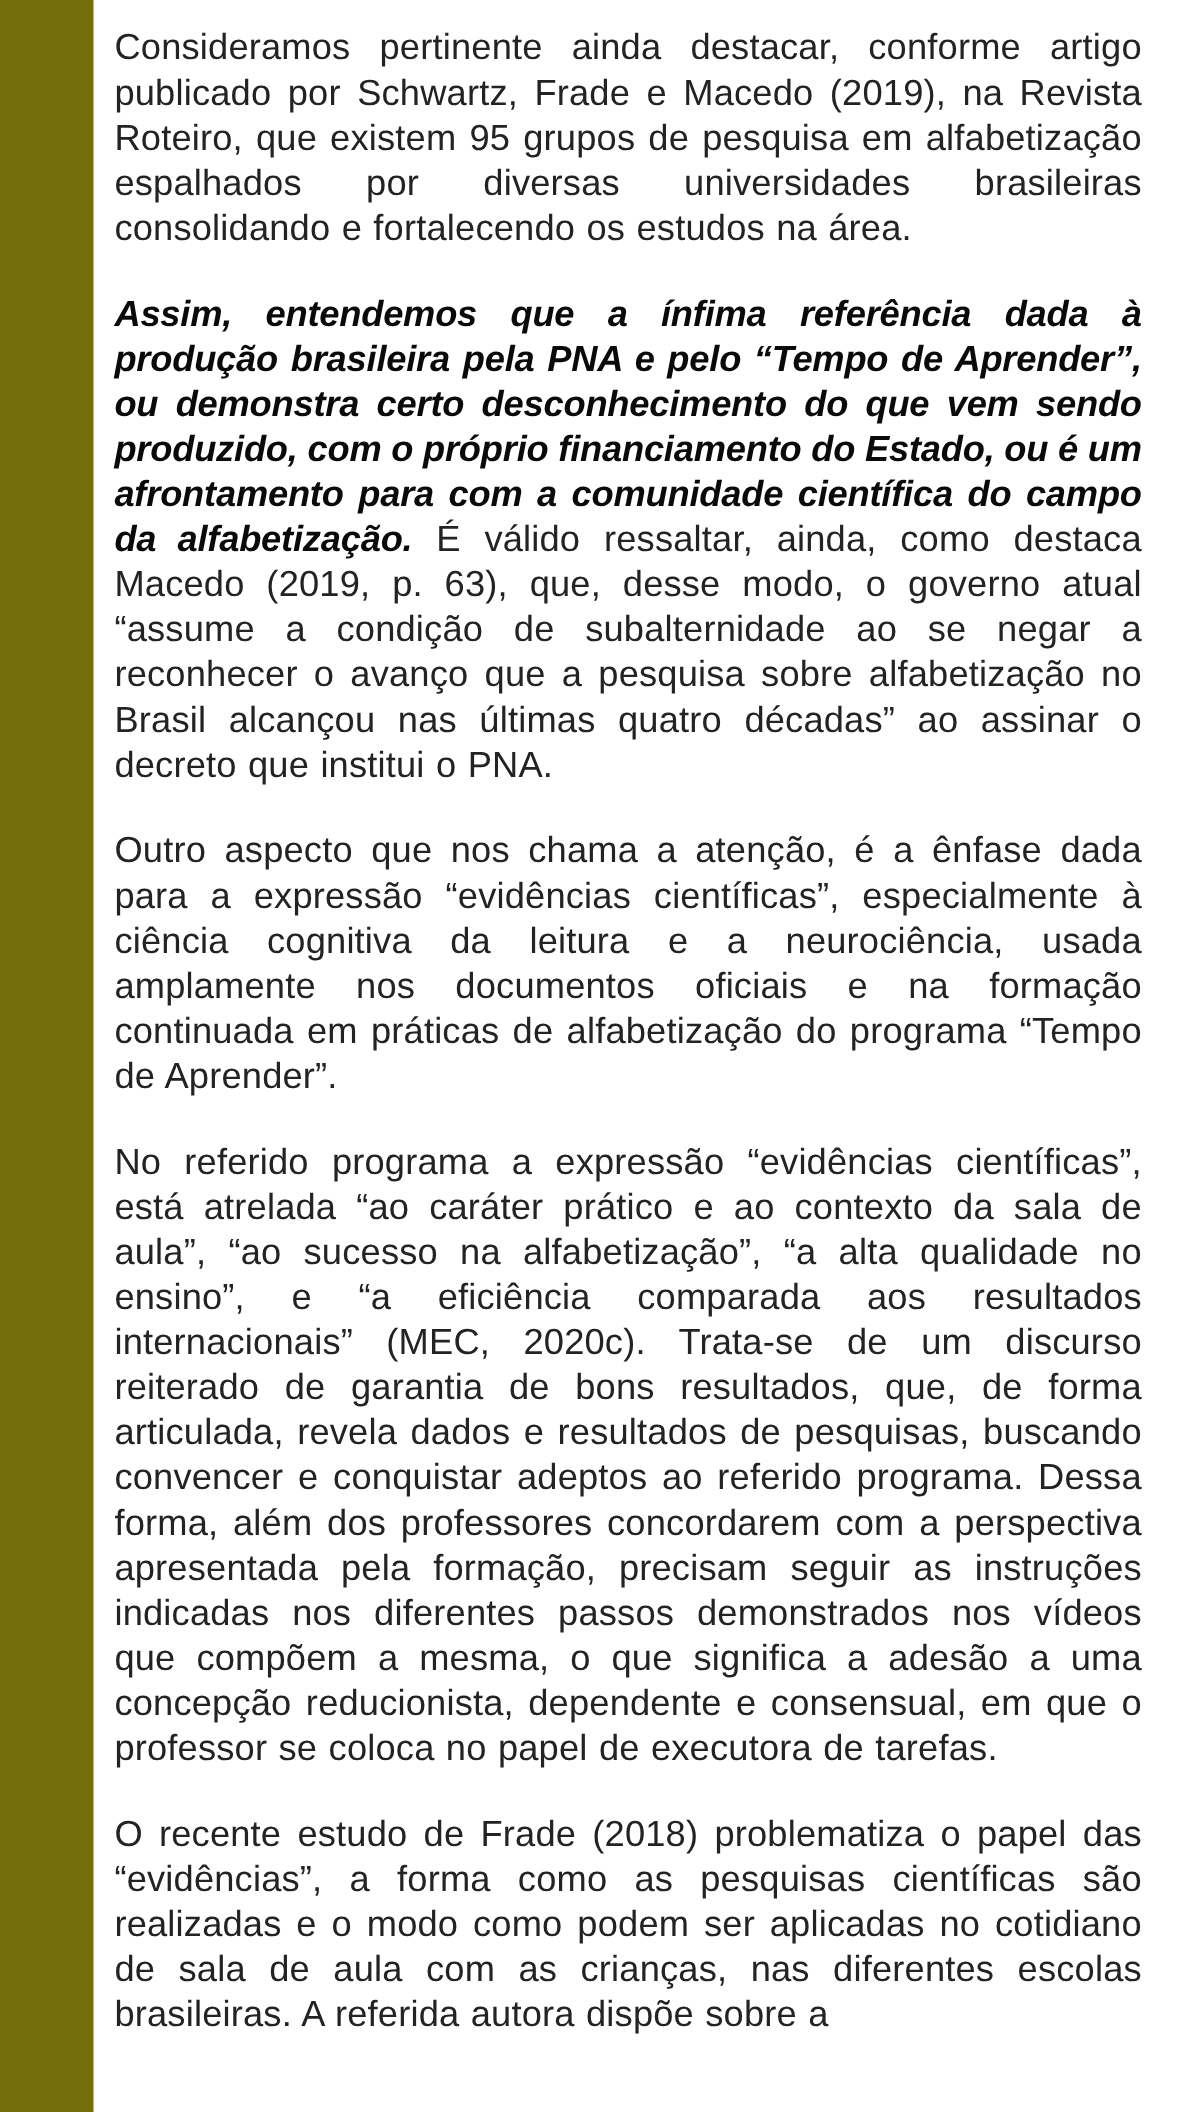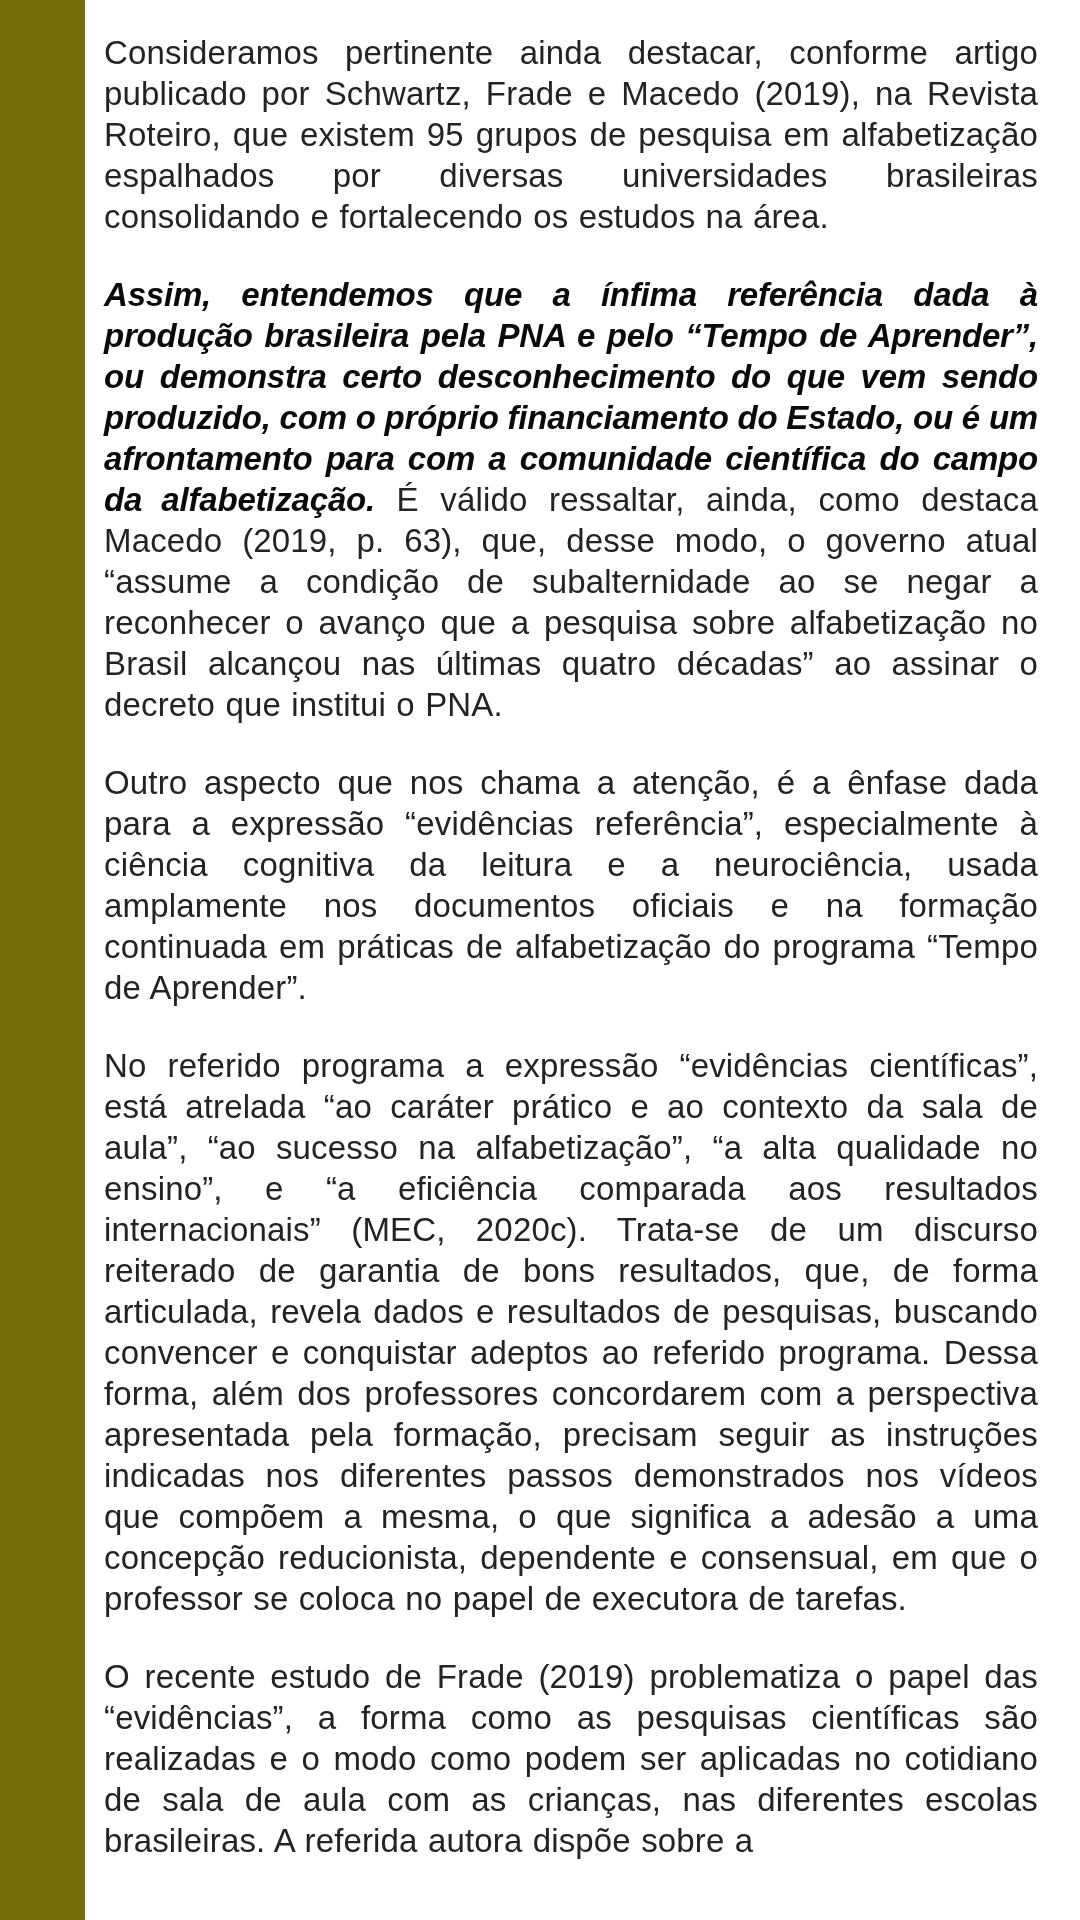--- a/index.html
+++ b/index.html
@@ -24,21 +24,21 @@
     top:0;
     width:85px;
     height:1920px;
     background:var(--accent);
   }
   .content{
     position:absolute;
     left:104px;
     top:0;
     width:934px;
-    margin-top:32px;
+    padding-top:22px;
   }
   .content p{
     margin:0 0 37px 0;
     font-size:33px;
     line-height:41px;
     text-align:justify;
     color:var(--text);
     letter-spacing:0.15px;
     word-spacing:1px;
   }
@@ -53,18 +53,18 @@
 </head>
 <body>
 
 <div class="accent-bar"></div>
 
 <main class="content">
   <p>Consideramos pertinente ainda destacar, conforme artigo publicado por Schwartz, Frade e Macedo (2019), na Revista Roteiro, que existem 95 grupos de pesquisa em alfabetização espalhados por diversas universidades brasileiras consolidando e fortalecendo os estudos na área.</p>
 
   <p><strong>Assim, entendemos que a ínfima referência dada à produção brasileira pela PNA e pelo “Tempo de Aprender”, ou demonstra certo desconhecimento do que vem sendo produzido, com o próprio financiamento do Estado, ou é um afrontamento para com a comunidade científica do campo da alfabetização.</strong><span> É válido ressaltar, ainda, como destaca Macedo (2019, p. 63), que, desse modo, o governo atual “assume a condição de subalternidade ao se negar a reconhecer o avanço que a pesquisa sobre alfabetização no Brasil alcançou nas últimas quatro décadas” ao assinar o decreto que institui o PNA.</span></p>
 
-  <p>Outro aspecto que nos chama a atenção, é a ênfase dada para a expressão “evidências referência”, especialmente à ciência cognitiva da leitura e a neurociência, usada amplamente nos documentos oficiais e na formação continuada em práticas de alfabetização do programa “Tempo de Aprender”.</p>
+  <p>Outro aspecto que nos chama a atenção, é a ênfase dada para a expressão “evidências científicas”, especialmente à ciência cognitiva da leitura e a neurociência, usada amplamente nos documentos oficiais e na formação continuada em práticas de alfabetização do programa “Tempo de Aprender”.</p>
 
   <p>No referido programa a expressão “evidências científicas”, está atrelada “ao caráter prático e ao contexto da sala de aula”, “ao sucesso na alfabetização”, “a alta qualidade no ensino”, e “a eficiência comparada aos resultados internacionais” (MEC, 2020c). Trata-se de um discurso reiterado de garantia de bons resultados, que, de forma articulada, revela dados e resultados de pesquisas, buscando convencer e conquistar adeptos ao referido programa. Dessa forma, além dos professores concordarem com a perspectiva apresentada pela formação, precisam seguir as instruções indicadas nos diferentes passos demonstrados nos vídeos que compõem a mesma, o que significa a adesão a uma concepção reducionista, dependente e consensual, em que o professor se coloca no papel de executora de tarefas.</p>
 
-  <p>O recente estudo de Frade (2019) problematiza o papel das “evidências”, a forma como as pesquisas científicas são realizadas e o modo como podem ser aplicadas no cotidiano de sala de aula com as crianças, nas diferentes escolas brasileiras. A referida autora dispõe sobre a</p>
+  <p>O recente estudo de Frade (2018) problematiza o papel das “evidências”, a forma como as pesquisas científicas são realizadas e o modo como podem ser aplicadas no cotidiano de sala de aula com as crianças, nas diferentes escolas brasileiras. A referida autora dispõe sobre a</p>
 </main>
 
 </body></html>

